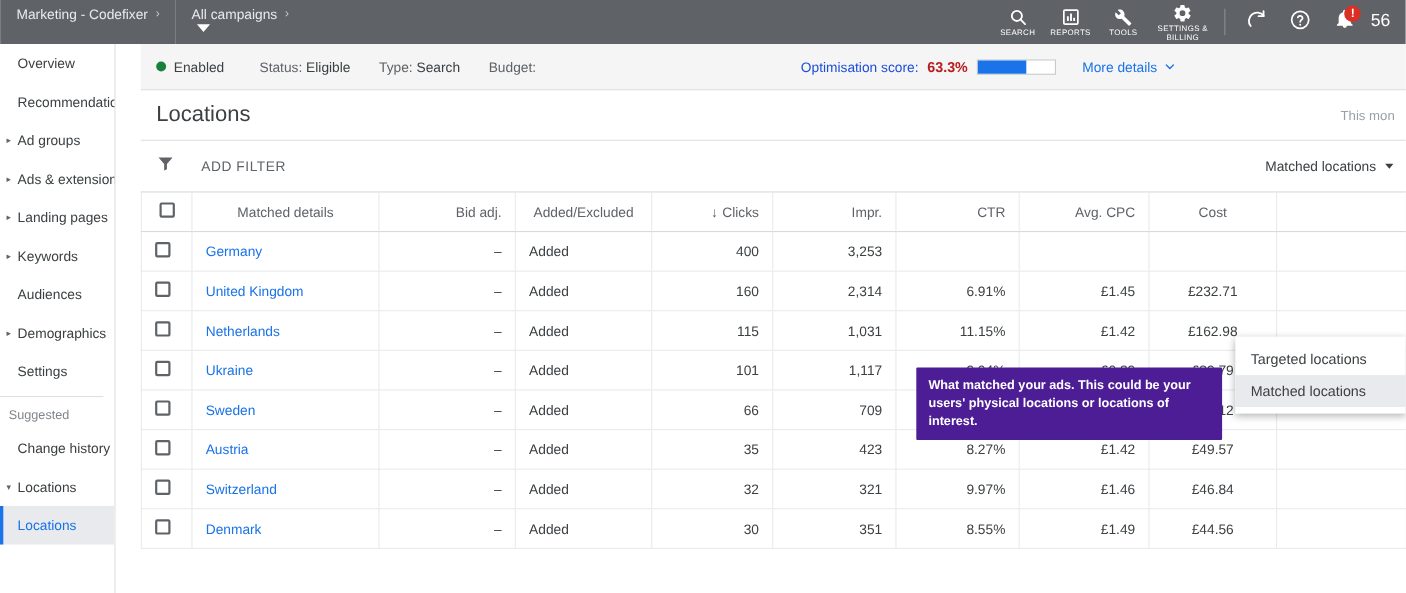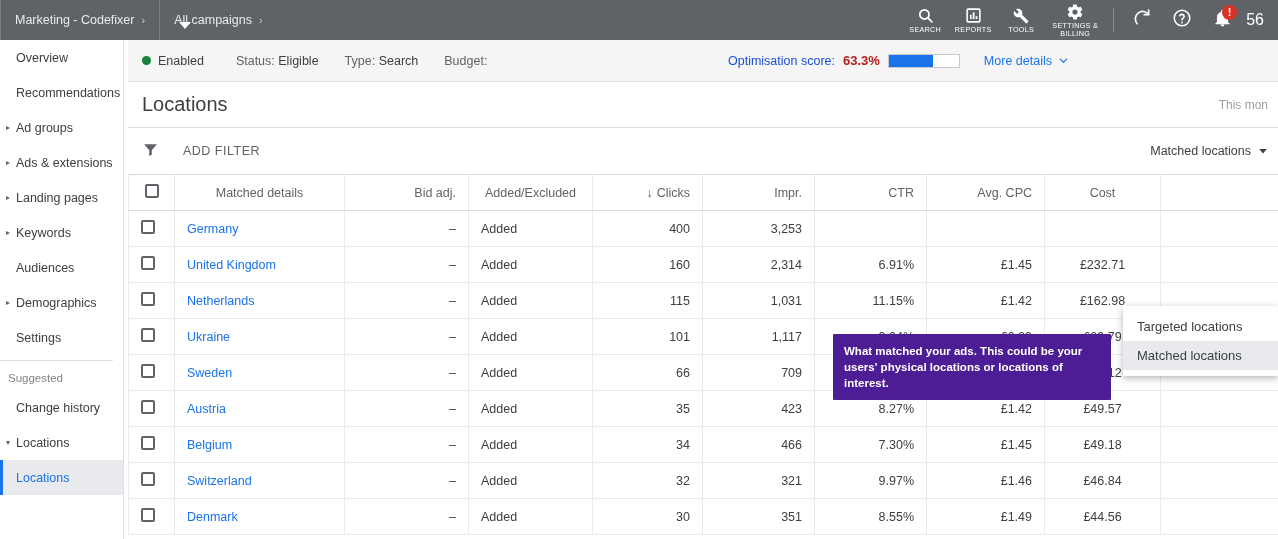--- a/index.html
+++ b/index.html
@@ -14,21 +14,21 @@
   #app { position: relative; width: 1278px; height: 539px; }
 
   
   .topbar {
     position: absolute; top: 0; left: 0; width: 1278px; height: 40px;
     background: #5f6368; display: flex; align-items: center;
   }
   .crumb-group { display: flex; align-items: center; height: 40px; position: relative; }
   .crumb-divider { width: 1px; height: 40px; background: #7a7e82; }
   .crumb {
-    display: flex; align-items: center; gap: 7px;
+    display: flex; align-items: flex-start; gap: 7px;
     color: #e8eaed; font-size: 12.5px; padding: 0 14px; height: 28px;
     cursor: pointer; white-space: nowrap;
   }
   .crumb .arrow { font-size: 11px; color: #c9ccd1; }
   .crumb-caret {
     position: absolute; left: 178px; top: 22px;
     width: 0; height: 0;
     border-left: 6px solid transparent; border-right: 6px solid transparent;
     border-top: 7px solid #ffffff;
   }
@@ -52,21 +52,21 @@
   .badge {
     position: absolute; top: 5px; right: 5px;
     width: 15px; height: 15px; border-radius: 50%;
     background: #d93025; color: #fff; font-size: 11px; font-weight: bold;
     display: flex; align-items: center; justify-content: center; line-height: 1;
   }
   .acct { color: #fff; font-size: 16px; padding-left: 4px; padding-right: 14px; white-space: nowrap; }
 
   
   .sidebar {
-    position: absolute; left: 0; top: 40px; width: 124px; height: 499px;
+    position: absolute; left: 0; top: 40px; width: 105px; height: 499px;
     background: #fff; border-right: 1px solid #e0e0e0; overflow: hidden;
   }
   .sb-item {
     display: flex; align-items: center; height: 35px;
     font-size: 12.5px; color: #3c4043; cursor: pointer;
     padding-left: 16px; position: relative; white-space: nowrap;
   }
   .sb-item .tri { position: absolute; left: 6px; font-size: 8px; color: #5f6368; }
   .sb-item.child { padding-left: 16px; }
   .sb-item.selected { background: #e8eaed; color: #1a73e8; }
@@ -437,32 +437,20 @@
               <td class="c-addex">Added</td>
               <td class="c-clicks">35</td>
               <td class="c-impr">423</td>
               <td class="c-ctr">8.27%</td>
               <td class="c-cpc">£1.42</td>
               <td class="c-cost">£49.57</td>
               <td class="c-extra"><span class="blurbar"></span></td>
             </tr>
             <tr>
               <td class="c-check"><span class="cbx"></span></td>
-              <td class="c-loc"><span class="loc-link">Belgium</span></td>
-              <td class="c-bid">–</td>
-              <td class="c-addex">Added</td>
-              <td class="c-clicks">34</td>
-              <td class="c-impr">466</td>
-              <td class="c-ctr">7.30%</td>
-              <td class="c-cpc">£1.45</td>
-              <td class="c-cost">£49.18</td>
-              <td class="c-extra"><span class="blurbar"></span></td>
-            </tr>
-            <tr>
-              <td class="c-check"><span class="cbx"></span></td>
               <td class="c-loc"><span class="loc-link">Switzerland</span></td>
               <td class="c-bid">–</td>
               <td class="c-addex">Added</td>
               <td class="c-clicks">32</td>
               <td class="c-impr">321</td>
               <td class="c-ctr">9.97%</td>
               <td class="c-cpc">£1.46</td>
               <td class="c-cost">£46.84</td>
               <td class="c-extra"><span class="blurbar"></span></td>
             </tr>

